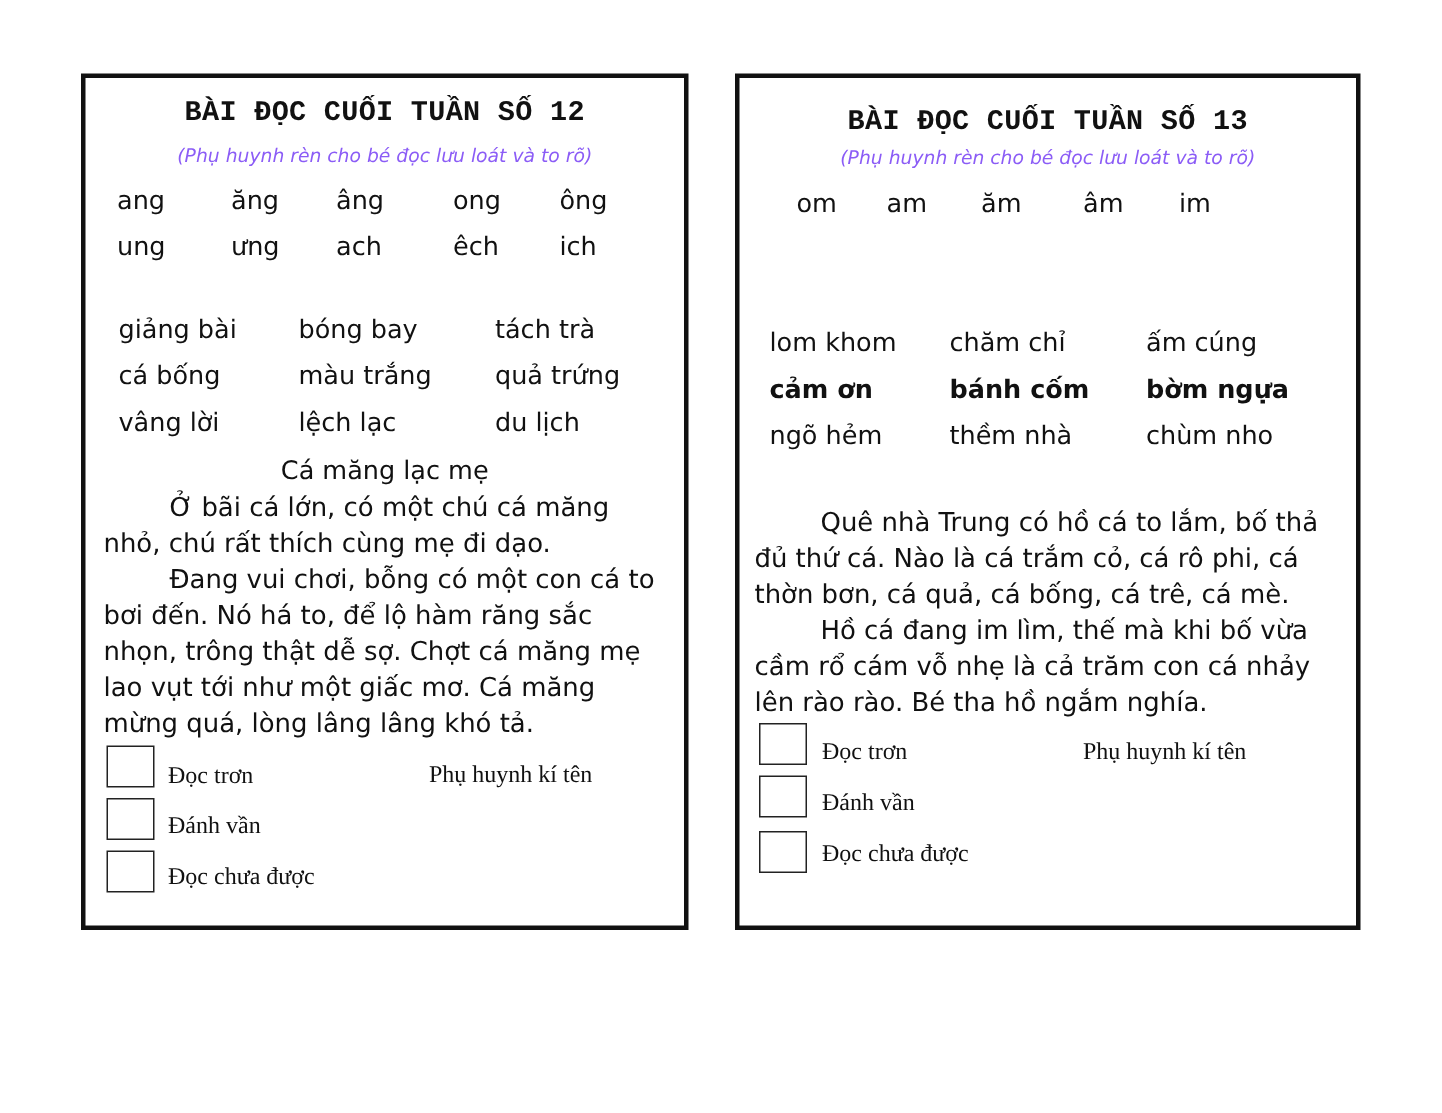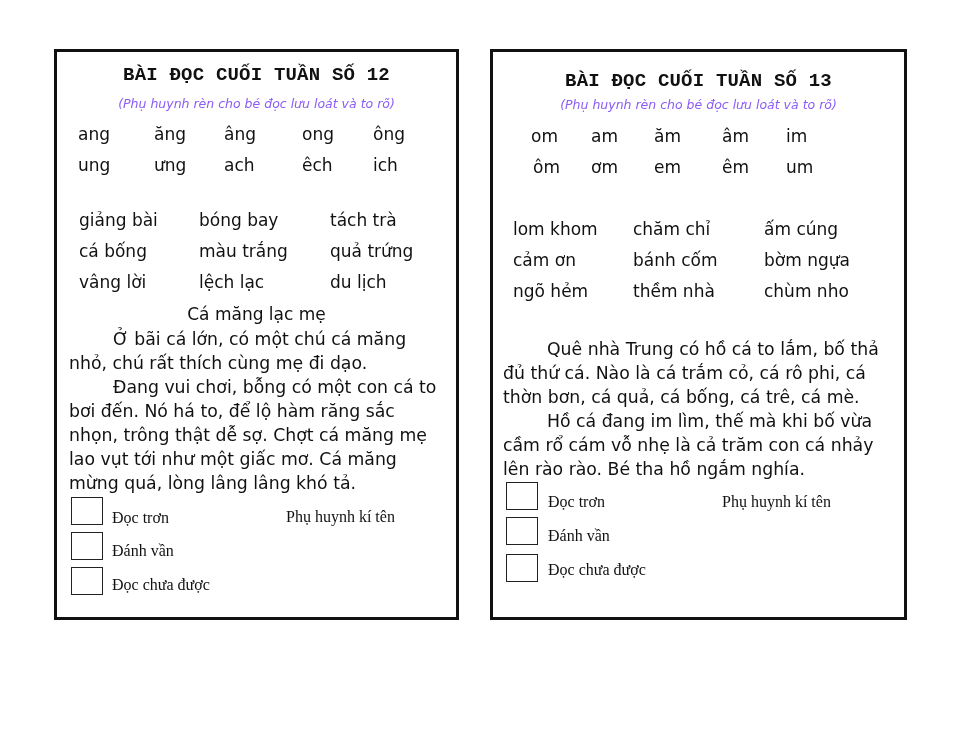--- a/index.html
+++ b/index.html
@@ -103,34 +103,27 @@
   <div class="title" style="top:18px;">BÀI ĐỌC CUỐI TUẦN SỐ 13</div>
   <div class="subtitle" style="top:45px;">(Phụ huynh  rèn cho bé đọc lưu loát và to rõ)</div>
 
   <div class="row" style="top:74px; left:38px; width:360px; height:22px;">
     <span style="left:0px">om</span>
     <span style="left:60px">am</span>
     <span style="left:123px">ăm</span>
     <span style="left:191px">âm</span>
     <span style="left:255px">im</span>
   </div>
-  <div class="row" style="top:105px; left:40px; width:360px; height:22px;">
-    <span style="left:0px">ôm</span>
-    <span style="left:58px">ơm</span>
-    <span style="left:121px">em</span>
-    <span style="left:189px">êm</span>
-    <span style="left:253px">um</span>
-  </div>
 
   <div class="row" style="top:167px; left:20px; width:380px; height:22px;text-decoration:underline;">
     <span style="left:0px">lom khom</span>
     <span style="left:120px">chăm chỉ</span>
     <span style="left:251px">ấm cúng</span>
   </div>
-  <div class="row" style="top:198px; left:20px; width:380px; height:22px;">
+  <div class="row" style="top:198px; left:20px; width:380px; height:22px;font-weight:bold;">
     <span style="left:0px">cảm ơn</span>
     <span style="left:120px">bánh cốm</span>
     <span style="left:251px">bờm ngựa</span>
   </div>
   <div class="row" style="top:229px; left:20px; width:380px; height:22px;">
     <span style="left:0px">ngõ hẻm</span>
     <span style="left:120px">thềm nhà</span>
     <span style="left:251px">chùm nho</span>
   </div>
 

